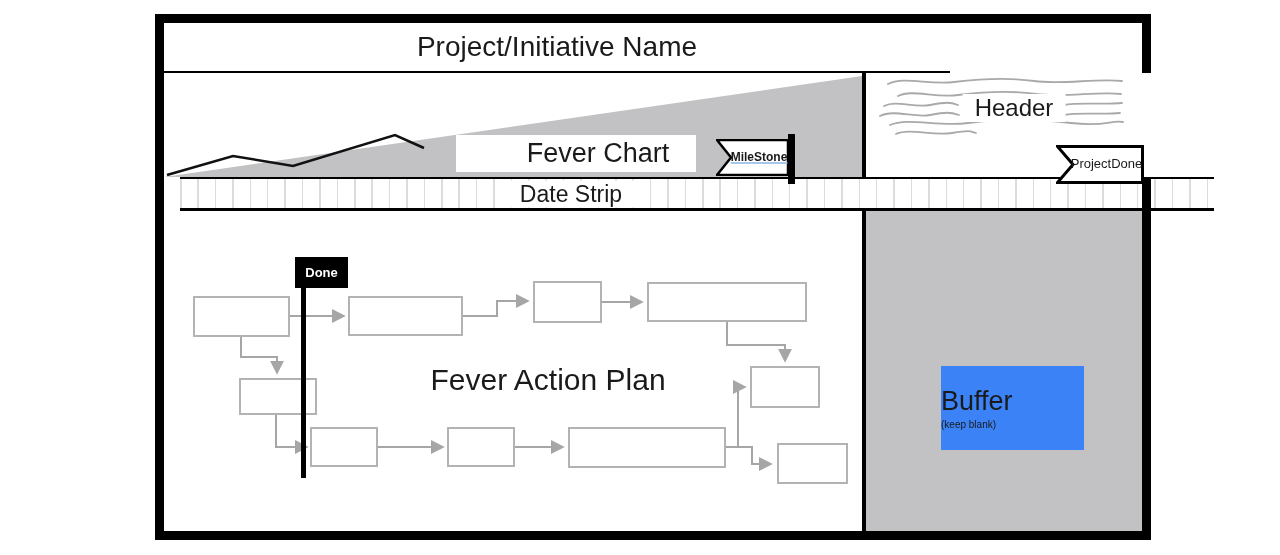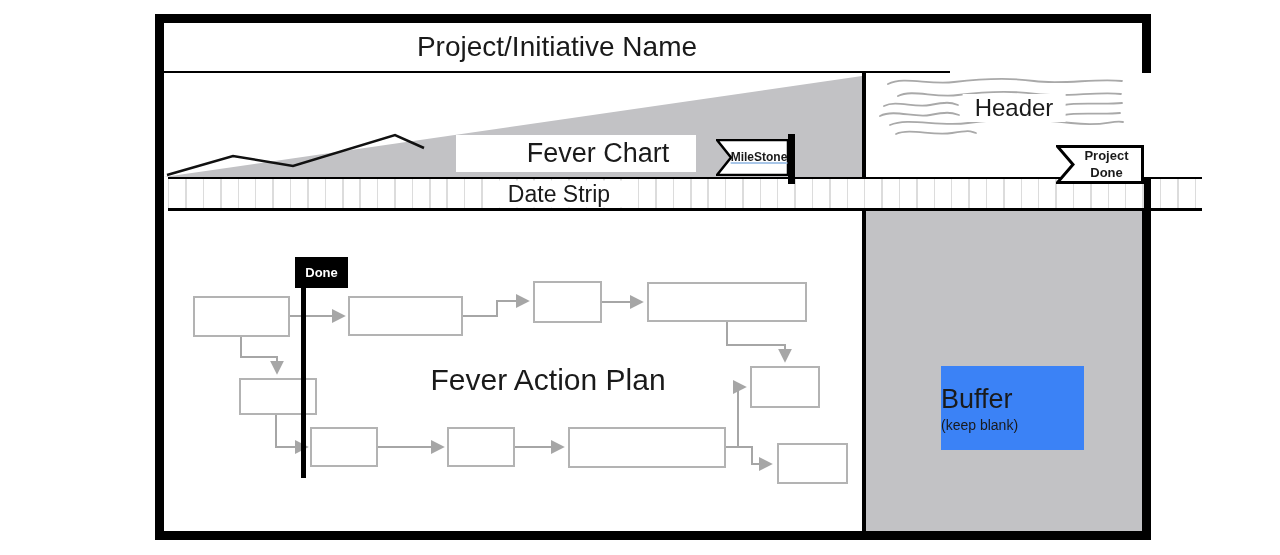--- a/index.html
+++ b/index.html
@@ -19,36 +19,36 @@
   .ms-flag{position:absolute;left:552px;top:66px;width:74px;height:37px;z-index:8;}
   .ms-text{position:absolute;left:14px;top:0;right:2px;bottom:0;display:flex;
            align-items:center;justify-content:center;font-size:12px;font-weight:bold;line-height:1.25;}
   .ms-text span{text-decoration:underline;text-decoration-color:var(--milestone-underline);text-decoration-thickness:2px;}
   .ms-bar{position:absolute;left:624px;top:61px;width:7px;height:50px;background:#000;z-index:8;}
   .v-divider{position:absolute;left:698px;top:0;width:4px;background:#000;}
   .header-panel{position:absolute;left:702px;top:0;width:303px;height:104px;background:#fff;}
   .header-label{position:absolute;left:148px;top:35px;transform:translate(-50%,-50%);
                 background:#fff;padding:0 12px;font-size:24px;z-index:2;}
   .pd-flag{position:absolute;left:190px;top:72px;width:88px;height:39px;z-index:8;}
-  .pd-text{position:absolute;left:16px;top:0;right:3px;bottom:0;display:flex;flex-direction:column;
-           align-items:center;justify-content:center;font-size:13px;font-weight:bold;line-height:1.3;}
+  .pd-text{position:absolute;left:16px;top:0;right:3px;bottom:0;display:flex;flex-direction:row;
+           align-items:center;justify-content:center;font-size:13px;font-weight:normal;line-height:1.3;}
   
-  .date-row{position:absolute;left:4px;top:154px;width:1034px;height:34px;box-sizing:border-box;
+  .date-row{position:absolute;left:16px;top:154px;width:1034px;height:34px;box-sizing:border-box;
             border-top:2px solid #000;border-bottom:3px solid #000;background:
             repeating-linear-gradient(90deg, var(--tick-gray) 0 1.5px, transparent 1.5px 17.4px);}
   .date-label{position:absolute;left:391px;top:50%;transform:translate(-50%,-50%);
               background:#fff;padding:0 18px;font-size:23px;white-space:nowrap;}
   
   .main-row{position:absolute;left:0;top:188px;width:978px;height:320px;}
   .action-plan{position:absolute;left:0;top:0;width:698px;height:320px;background:#fff;}
   .buffer-panel{position:absolute;left:702px;top:0;width:276px;height:320px;background:var(--panel-gray);}
   .buffer-label{position:absolute;left:75px;top:155px;width:143px;height:84px;background:#3b82f6;
                 display:flex;flex-direction:column;align-items:flex-start;justify-content:center;}
   .buffer-main{font-size:27px;}
-  .buffer-note{font-size:14px;margin-top:2px;}
+  .buffer-note{font-size:10px;margin-top:2px;}
   .task-box{position:absolute;background:#fff;border:2px solid var(--box-border);box-sizing:border-box;}
   .vap-label{position:absolute;left:384px;top:152px;transform:translateX(-50%);
              font-size:30px;white-space:nowrap;z-index:2;}
   .done-line{position:absolute;left:137px;top:70px;width:5px;height:197px;background:#000;z-index:6;}
   .done-flag{position:absolute;left:131px;top:46px;width:53px;height:31px;background:#000;color:#fff;
              font-size:13px;font-weight:bold;display:flex;align-items:center;justify-content:center;z-index:7;}
   svg{display:block;}
 </style>
 </head>
 <body>

